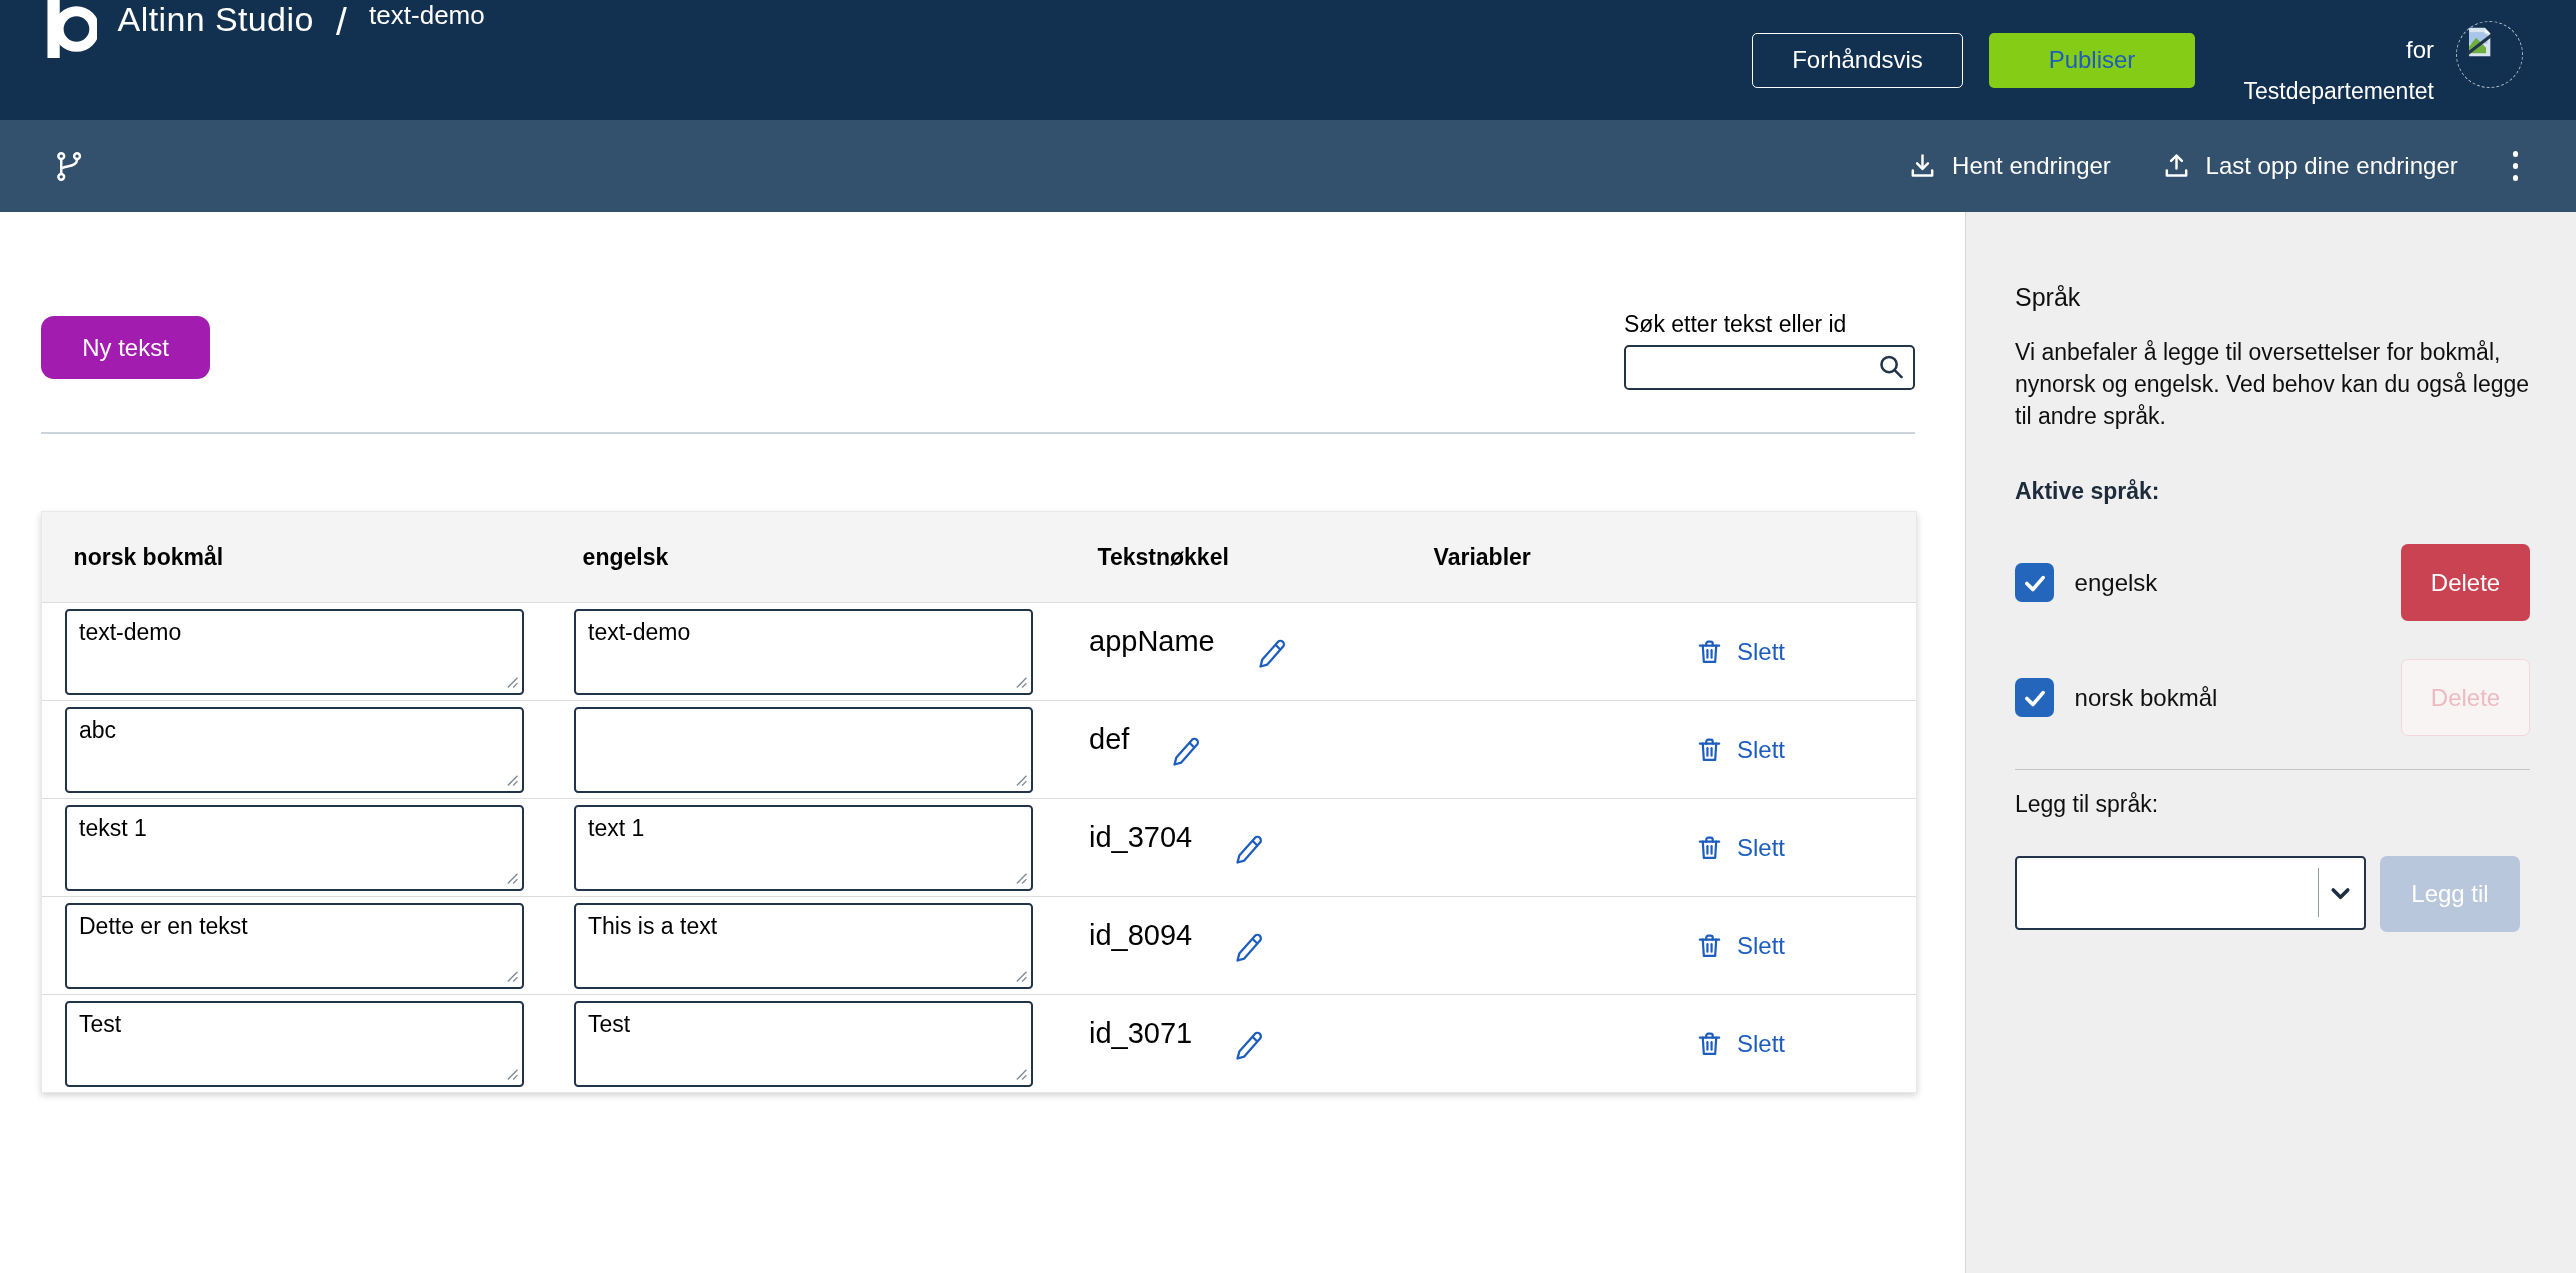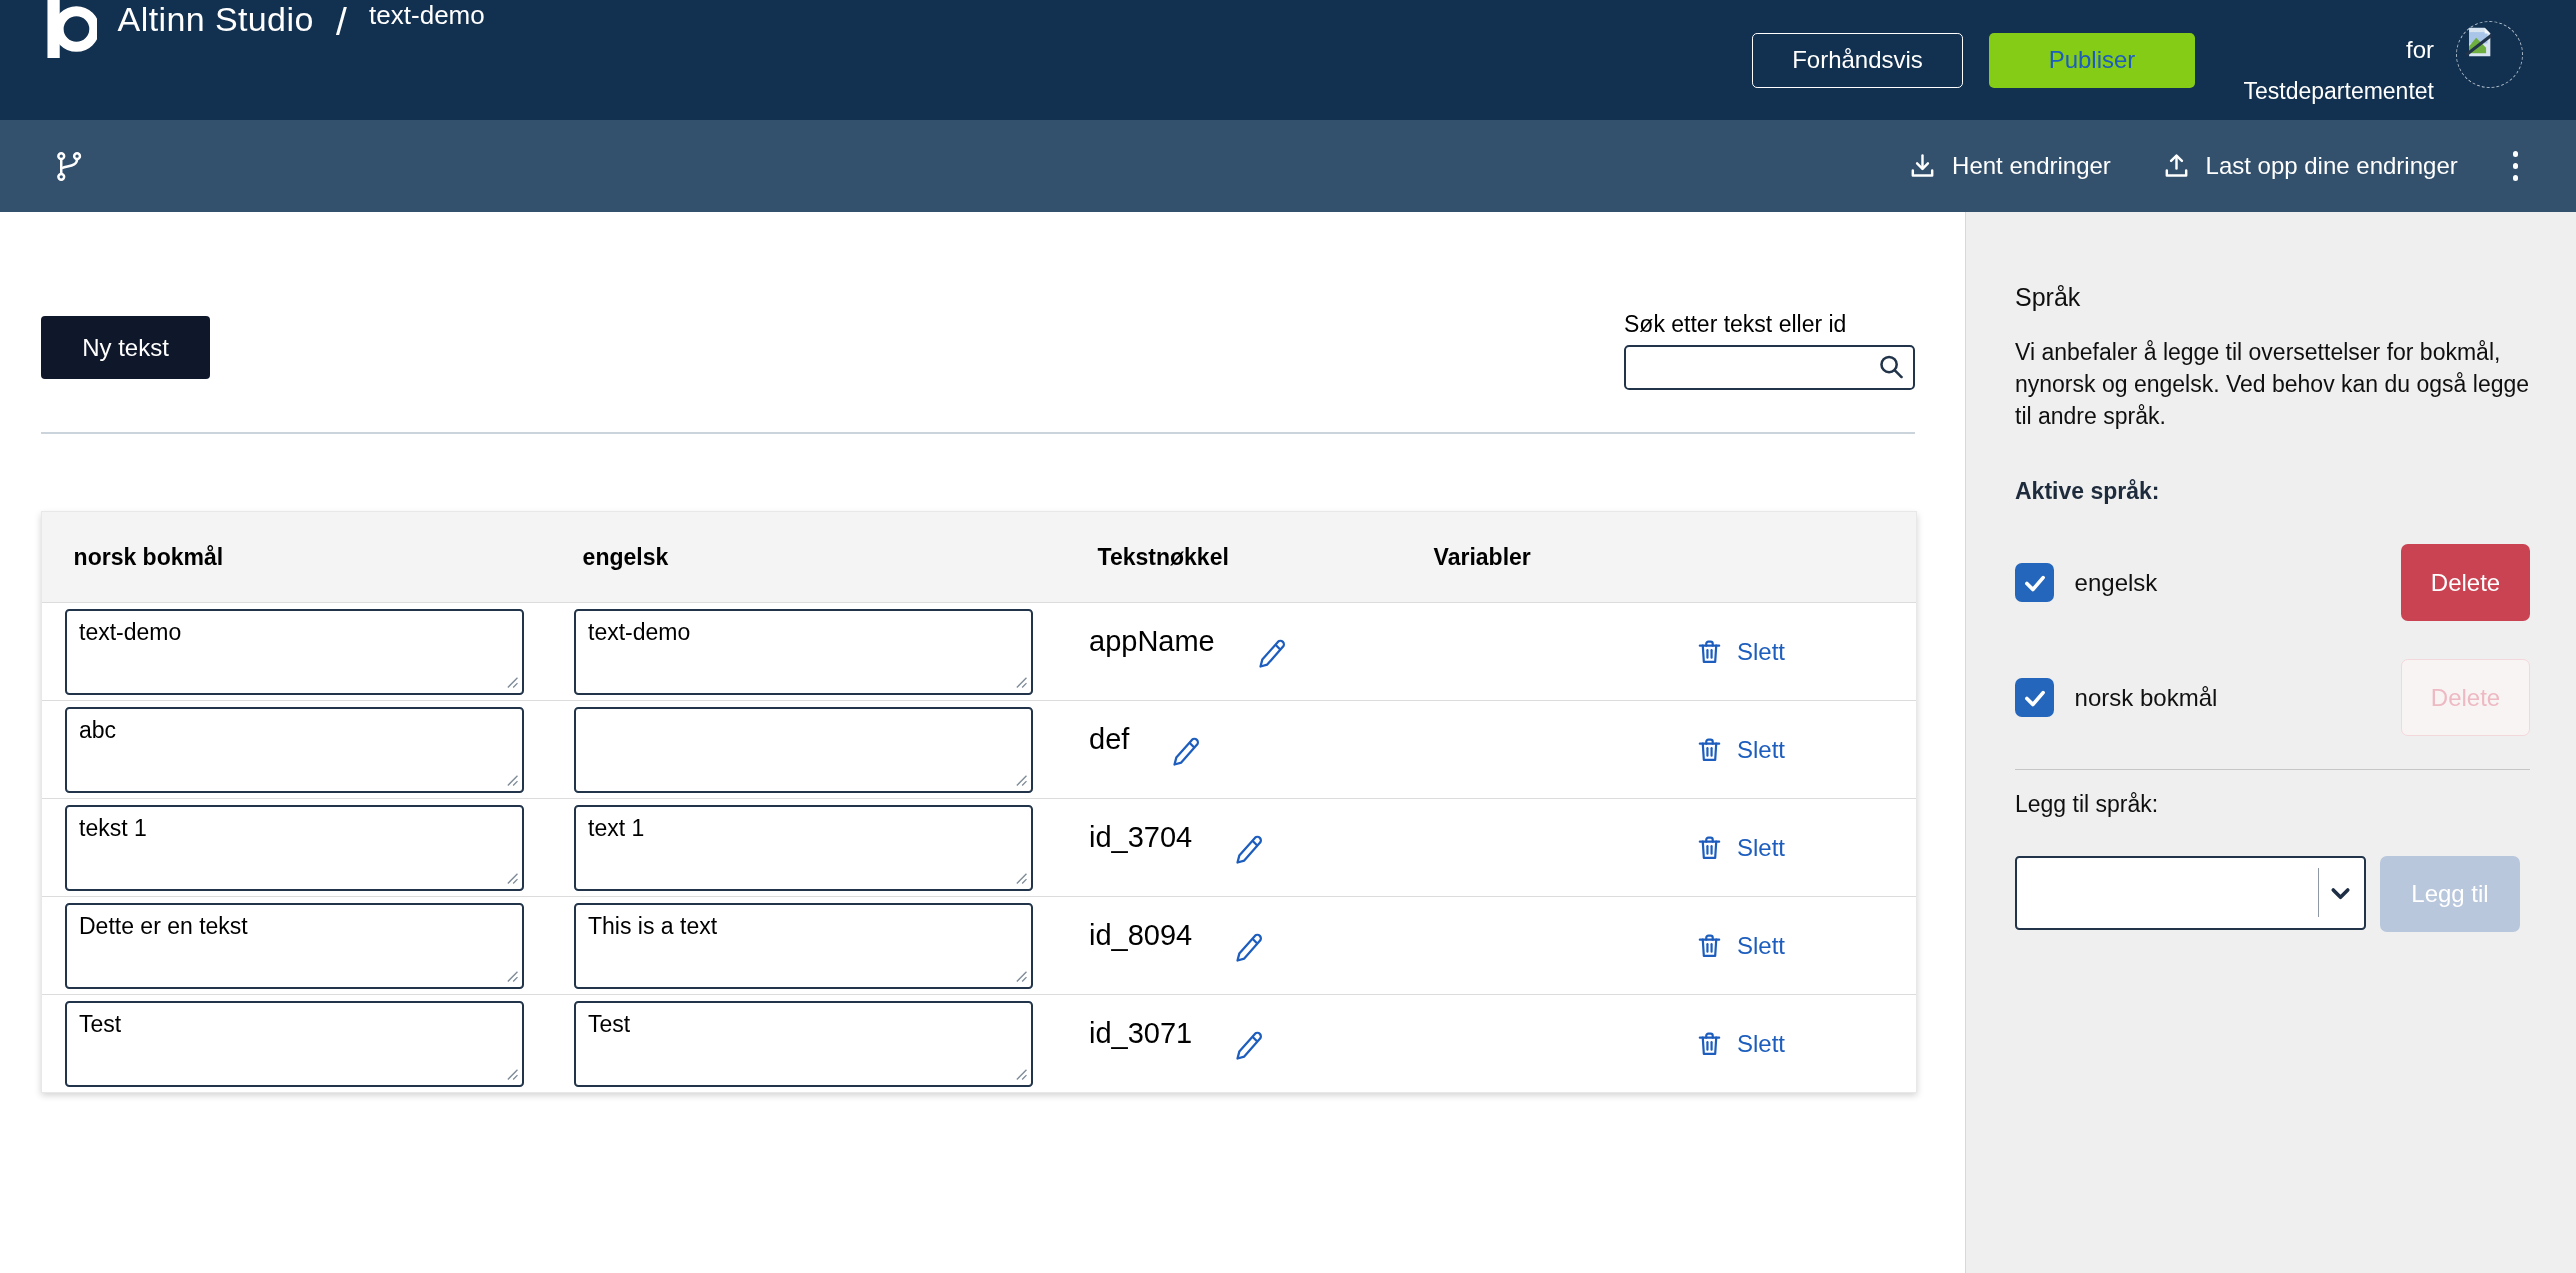--- a/index.html
+++ b/index.html
@@ -31,21 +31,21 @@
   
   .toolbar{position:absolute;left:0;top:120px;width:2576px;height:92px;background:#33506C;}
   .git-icon{position:absolute;left:53px;top:0;height:92px;display:flex;align-items:center;}
   .toolbar-right{position:absolute;right:53px;top:0;height:92px;display:flex;align-items:center;gap:50px;}
   .toolbar-btn{display:flex;align-items:center;gap:13.7px;background:none;border:none;color:#fff;font-size:24px;padding:0;}
   .kebab{display:flex;flex-direction:column;gap:6.9px;background:none;border:none;padding:5.1px;}
   .kebab i{width:5.1px;height:5.1px;border-radius:50%;background:#fff;display:block;}
 
   
   .main{position:absolute;left:0;top:212px;width:1965px;bottom:0;background:#fff;}
-  .new-text-btn{position:absolute;left:41px;top:104px;min-width:169px;height:63px;background:#0f172a;color:#fff;border:none;border-radius:4px;font-size:24px;padding:0 29px;}
+  .new-text-btn{position:absolute;left:41px;top:104px;min-width:169px;height:63px;background:#a21caf;color:#fff;border:none;border-radius:13px;font-size:24px;padding:0 29px;}
   .search{position:absolute;left:1624px;top:99px;width:291px;}
   .search-label{font-size:23px;color:#000;display:block;margin-bottom:6.9px;}
   .search-box{position:relative;width:291px;height:45px;}
   .search-box input{width:100%;height:100%;box-sizing:border-box;border:2.6px solid #22344A;border-radius:5.1px;padding:0 46px 0 12px;font-size:23px;background:#fff;}
   .search-box svg{position:absolute;right:8.6px;top:50%;transform:translateY(-50%);}
   .section-divider{position:absolute;left:41px;top:220px;width:1874px;height:1.7px;background:#CBD3DB;}
 
   
   .texts-table{position:absolute;left:41px;top:299px;width:1874px;background:#fff;border:0.9px solid #E8E8E8;box-shadow:0 2.6px 6.9px rgba(0,0,0,.18);}
   .thead{height:90px;background:#F4F4F4;border-bottom:0.9px solid #DCDCDC;display:grid;grid-template-columns:509px 515px 336px 245px 1fr;align-items:center;padding-left:23px;}

